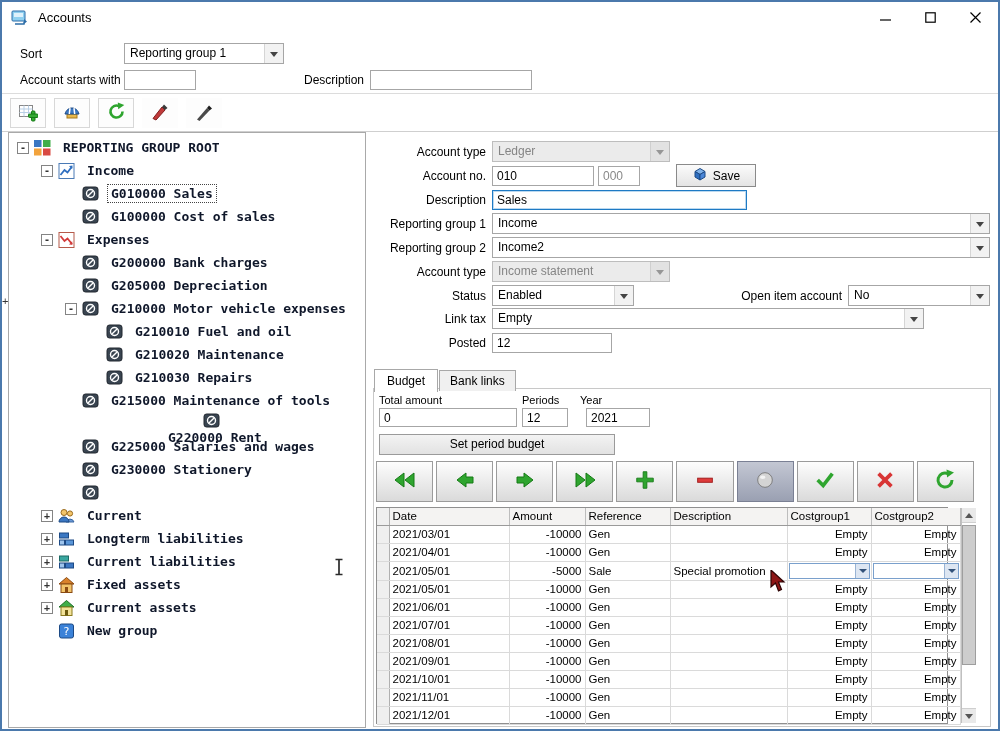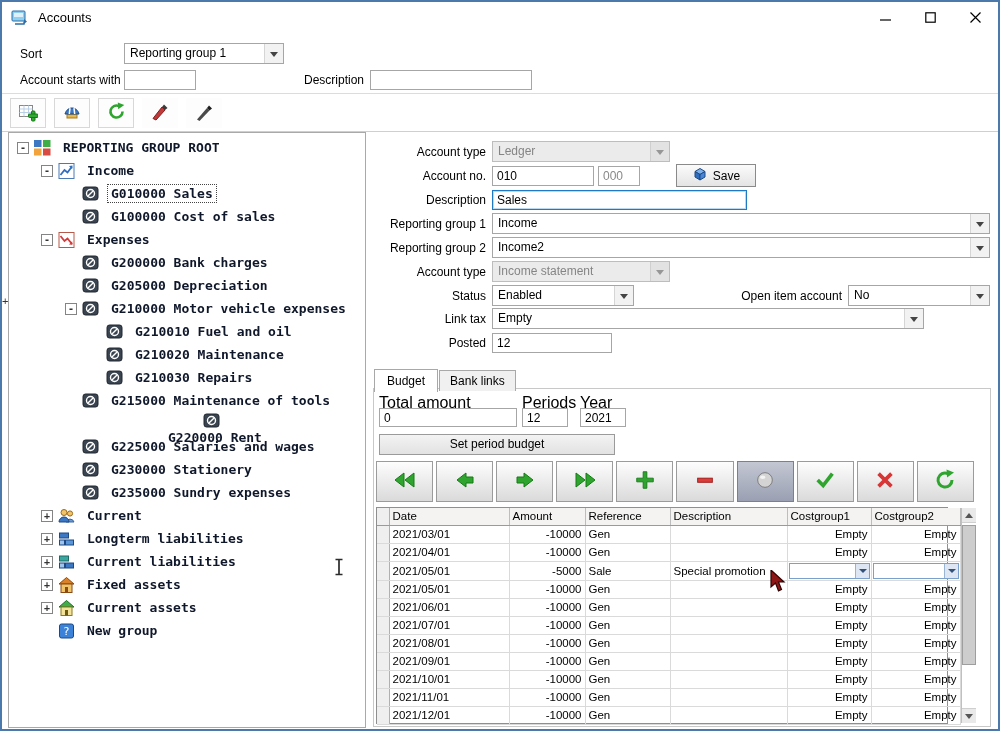--- a/index.html
+++ b/index.html
@@ -55,24 +55,24 @@
   .save-btn { margin-left:36px; width:80px; height:23px; display:flex; align-items:center; justify-content:center; gap:5px; border:1px solid #8a8a8a; background:linear-gradient(#fbfbfb,#e4e4e4); font-size:12px; cursor:default; }
   .oi-label { margin-left:auto; margin-right:6px; }
 
   
   .tabs { position:absolute; left:372px; top:366px; display:flex; align-items:flex-end; z-index:2; }
   .tab { padding:3px 10px 3px; font-size:12px; background:#f0f0f0; border:1px solid #a8a8a8; border-bottom:none; margin-right:1px; cursor:default; }
   .tab.active { background:#fff; padding:4px 12px; position:relative; top:1px; }
   .tabpage { position:absolute; left:371px; top:386px; width:618px; height:339px; border:1px solid #c8c8c8; background:#fff; }
 
   
-  .blabel { position:absolute; top:5px; font-size:16px; }
+  .blabel { position:absolute; top:5px; font-size:11px; }
   .bl1{left:5px}.bl2{left:148px}.bl3{left:206px}
   .binput { position:absolute; top:19px; height:19px; }
-  .bi1{left:5px;width:138px}.bi2{left:148px;width:46px}.bi3{left:206px;width:46px}
+  .bi1{left:5px;width:138px}.bi2{left:148px;width:46px}.bi3{left:212px;width:64px}
   .set-btn { position:absolute; left:5px; top:45px; width:236px; height:21px; border:1px solid #9a9a9a; background:linear-gradient(#f3f3f3,#e2e2e2); font-size:12px; text-align:center; line-height:19px; cursor:default; }
 
   
   .navbar { position:absolute; left:2px; top:72px; width:598px; display:flex; gap:3px; }
   .nav-btn { flex:1; height:41px; border:1px solid #9b9b9b; background:linear-gradient(#fdfdfd,#dadada); display:flex; align-items:center; justify-content:center; cursor:default; }
   .nav-btn.pressed { background:linear-gradient(#c3c7d3,#9aa0b2); border-color:#7a8094; }
 
   
   .grid { position:absolute; left:2px; top:118px; width:572px; height:217px; border:1px solid #8f8f8f; display:flex; background:#fff; }
   table.grid-table { width:583px; border-collapse:collapse; table-layout:fixed; font-size:11.5px; }
@@ -354,21 +354,20 @@
       </div>
       <div class="tree-row" style="padding-left: 56px;">
         <span class="expander-space"></span>
         <span class="tree-icon">
           <svg width="17" height="15" viewBox="0 0 16 15">
             <rect x="0.5" y="1" width="15" height="13" rx="2.5" fill="#394450" stroke="#20262e"></rect>
             <circle cx="8" cy="7.5" r="4" fill="none" stroke="#fff" stroke-width="1.4"></circle>
             <line x1="5.2" y1="10.3" x2="10.8" y2="4.7" stroke="#fff" stroke-width="1.4"></line>
           </svg>
         </span>
-        <span class="tree-label">G235000 Sundry expenses</span>
       </div>
       <div class="tree-row" style="padding-left: 32px;">
         <span class="expander">+</span>
         <span class="tree-icon">
           <svg width="17" height="16" viewBox="0 0 16 16">
             <circle cx="11.5" cy="5.5" r="2.6" fill="#f2c46a" stroke="#9a6b1e"></circle>
             <path d="M7.5 14 a4.2 4.2 0 0 1 8 0 Z" fill="#6a9ad8" stroke="#3a66a0"></path>
             <circle cx="5.5" cy="4.5" r="3" fill="#f2c46a" stroke="#9a6b1e"></circle>
             <path d="M0.5 14 a5 5 0 0 1 10 0 Z" fill="#3b77c2" stroke="#1d4a85"></path>
           </svg>

